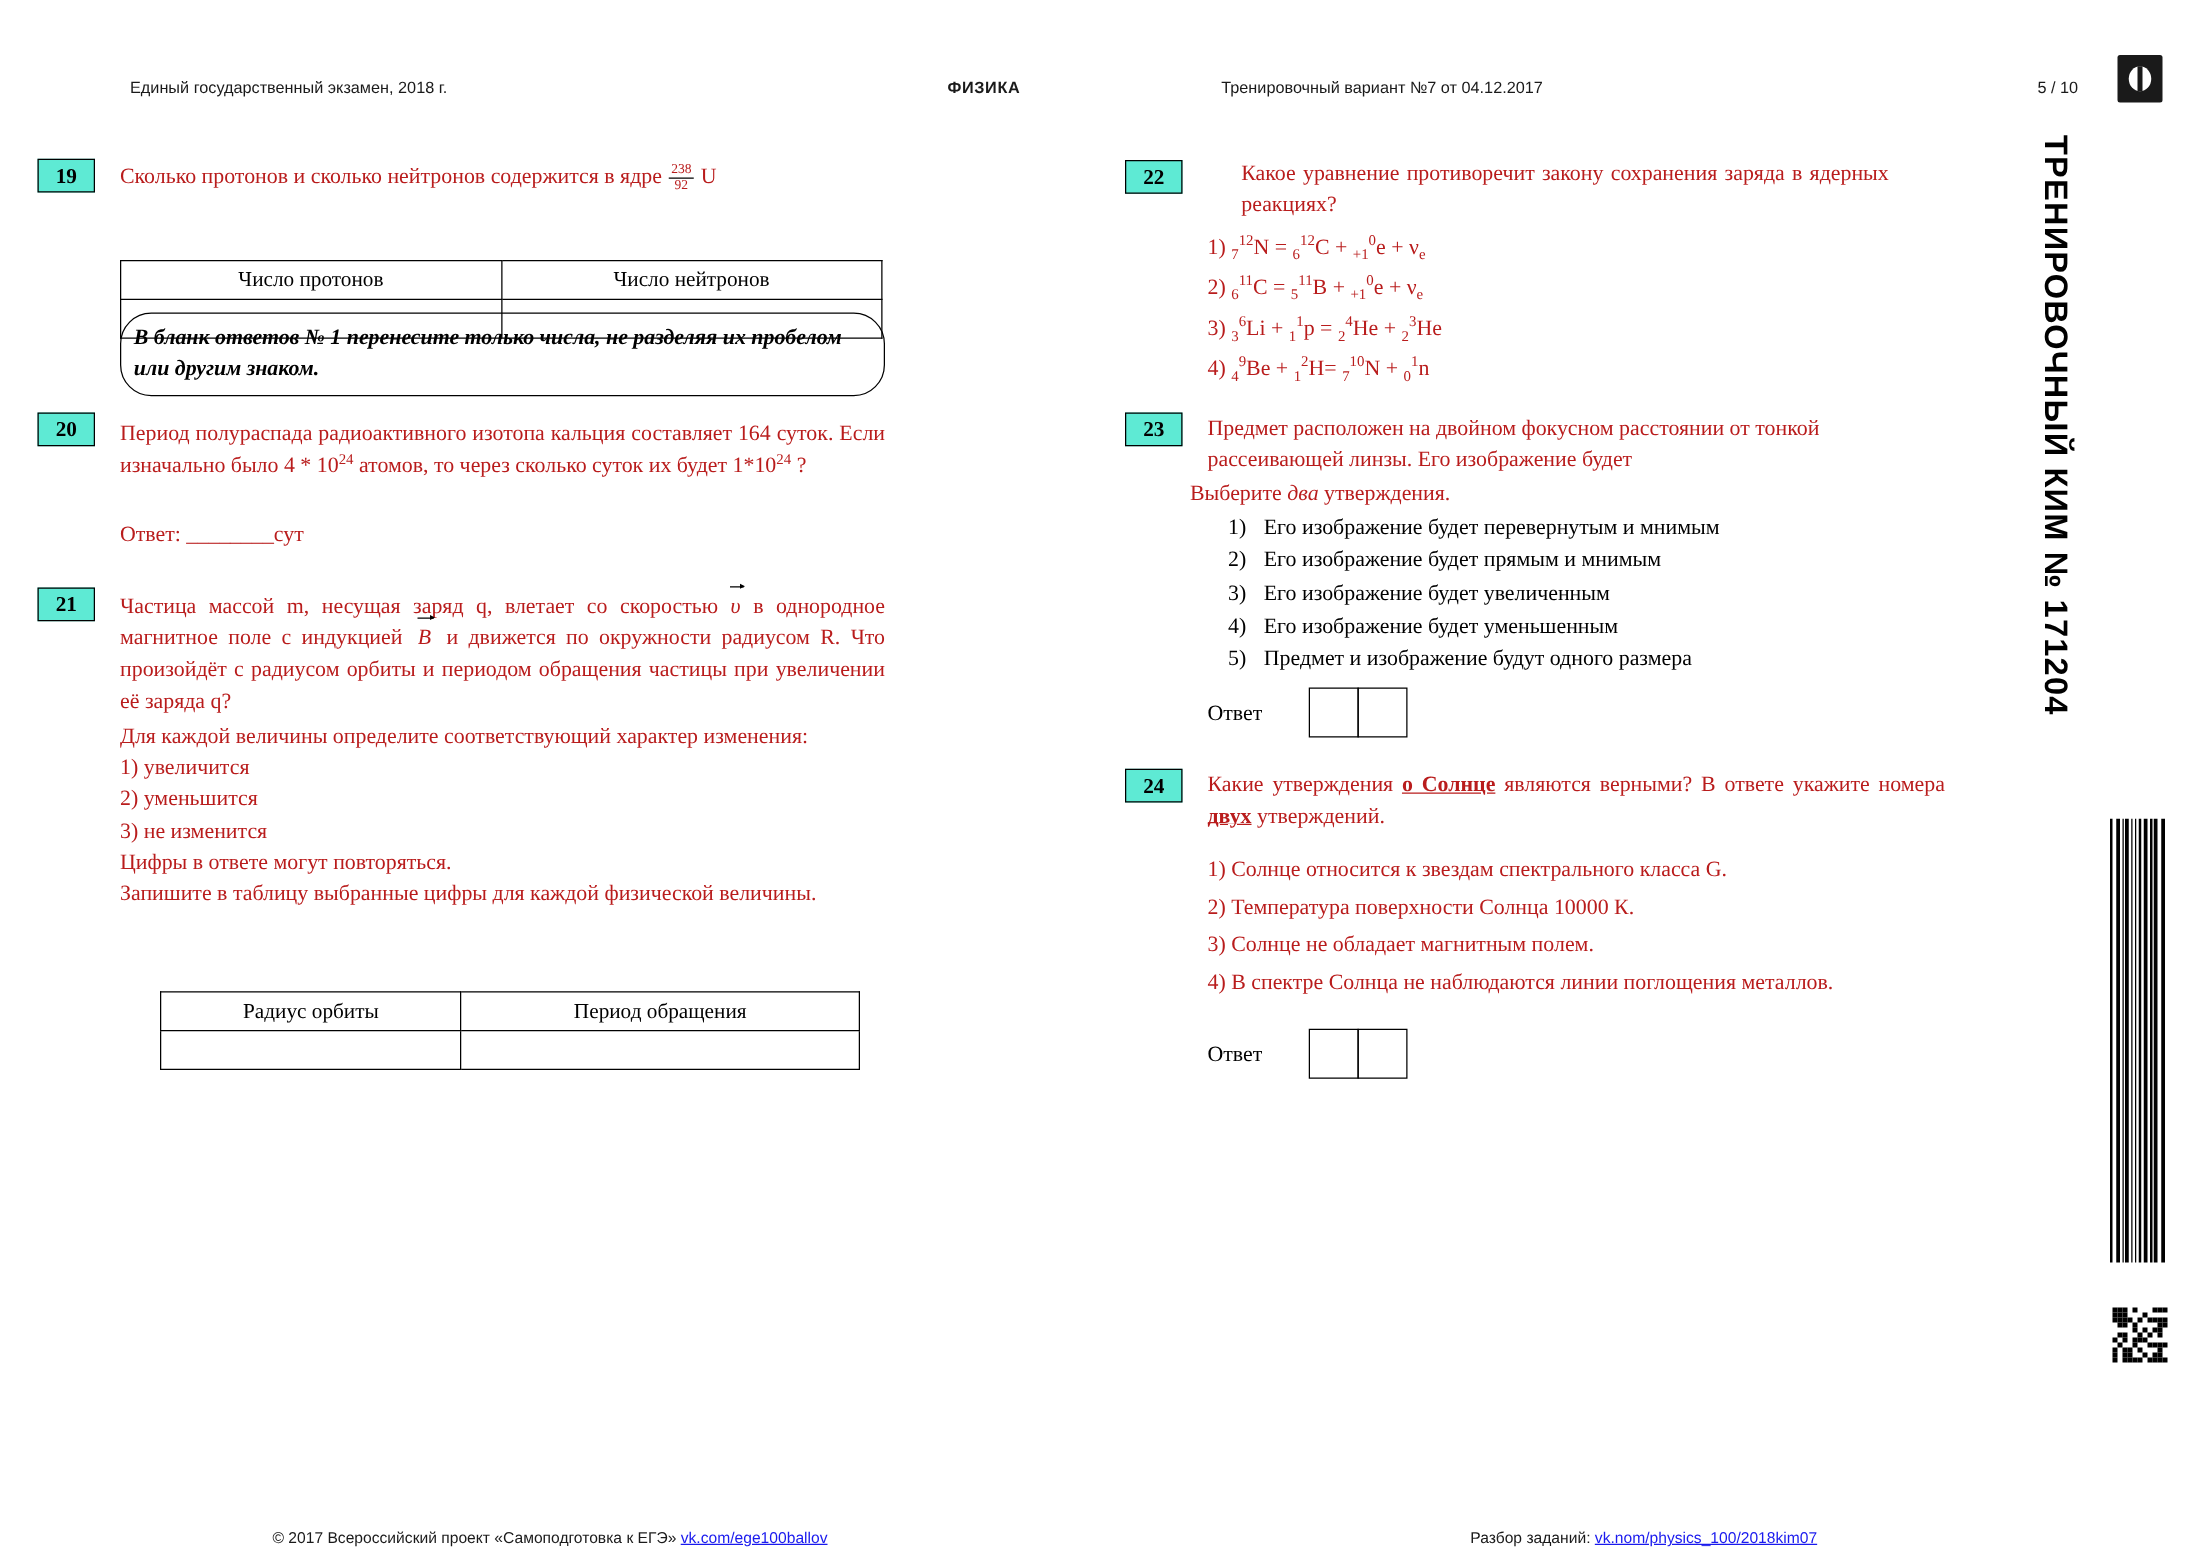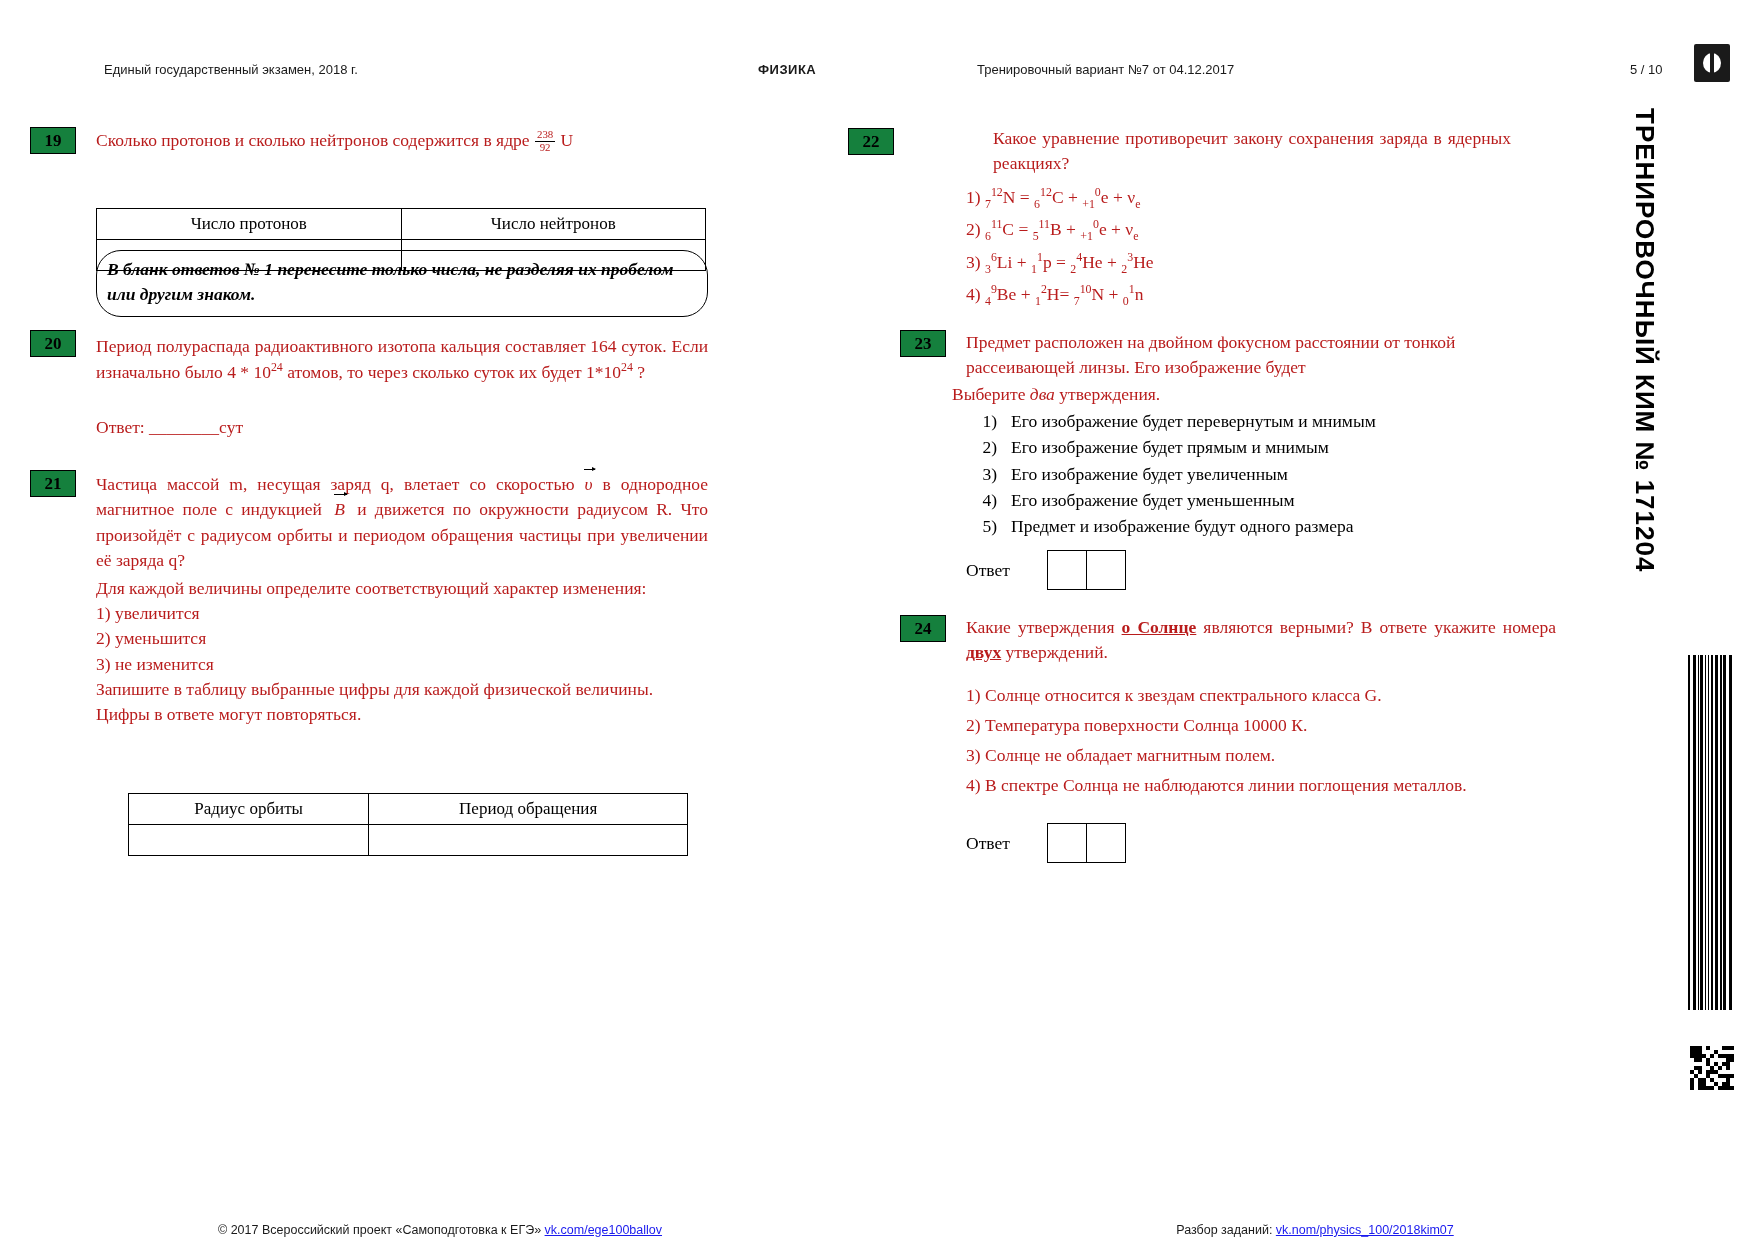--- a/index.html
+++ b/index.html
@@ -41,21 +41,21 @@
   .tasknum {
     position: absolute;
     width: 44px;
     height: 25px;
     border: 1.5px solid #000;
     text-align: center;
     font-family: "Liberation Serif", serif;
     font-size: 17px;
     line-height: 25px;
     font-weight: bold;
-    background: #15803d;
+    background: #5eead4;
   }
 
   .qtext {
     position: absolute;
     font-size: 17.5px;
     line-height: 1.45;
     text-align: justify;
     color: #b91c1c;
   }
   .qtext.nojust { text-align: left; }
@@ -275,38 +275,38 @@
       <span>в однородное</span>
       <span>магнитное поле с индукцией</span>
       <span class="vecwrap" style="margin:0 4px;">B</span>
       <span>и движется по окружности радиусом R.</span>
       <span>Что произойдёт с радиусом орбиты и периодом обращения частицы при  увеличении её заряда q?</span>
     </div>
     <div style="margin-top:2px; text-align:left;">Для каждой величины определите соответствующий характер изменения:</div>
     <div>1)  увеличится</div>
     <div>2)  уменьшится</div>
     <div>3)  не изменится</div>
+    <div style="text-align:left;">Цифры в ответе могут повторяться.</div>
     <div style="text-align:justify;">Запишите в таблицу выбранные цифры для каждой физической величины.</div>
-    <div style="text-align:left;">Цифры в ответе могут повторяться.</div>
   </div>
 
   <table class="grid" style="left:128px; top:765px; width:560px;">
     <tbody>
         <tr>
       <td style="width:43%;">Радиус орбиты</td>
       <td style="width:57%;">Период обращения</td>
     </tr>
     <tr>
       <td></td>
       <td></td>
     </tr>
   </tbody>
     </table>
 
-  <div class="tasknum" style="left:848px; top:128px;">22</div>
+  <div class="tasknum" style="left:900px; top:128px;">22</div>
   <div class="qtext" style="left:966px; top:126px; width:518px;margin-left:27px;">Какое уравнение противоречит закону сохранения заряда в ядерных реакциях?</div>
 
   <div class="qtext nojust" style="left:966px; top:182px; width:520px; line-height:1.75;">
     <div>1) <sub>7</sub><sup>12</sup>N = <sub>6</sub><sup>12</sup>C + <sub>+1</sub><sup>0</sup>e + ν<sub>e</sub></div>
     <div>2) <sub>6</sub><sup>11</sup>C = <sub>5</sub><sup>11</sup>B + <sub>+1</sub><sup>0</sup>e + ν<sub>e</sub></div>
     <div>3) <sub>3</sub><sup>6</sup>Li + <sub>1</sub><sup>1</sup>p = <sub>2</sub><sup>4</sup>He + <sub>2</sub><sup>3</sup>He</div>
     <div>4) <sub>4</sub><sup>9</sup>Be + <sub>1</sub><sup>2</sup>H= <sub>7</sub><sup>10</sup>N + <sub>0</sub><sup>1</sup>n</div>
   </div>
 
   <div class="tasknum" style="left:900px; top:330px;">23</div>

